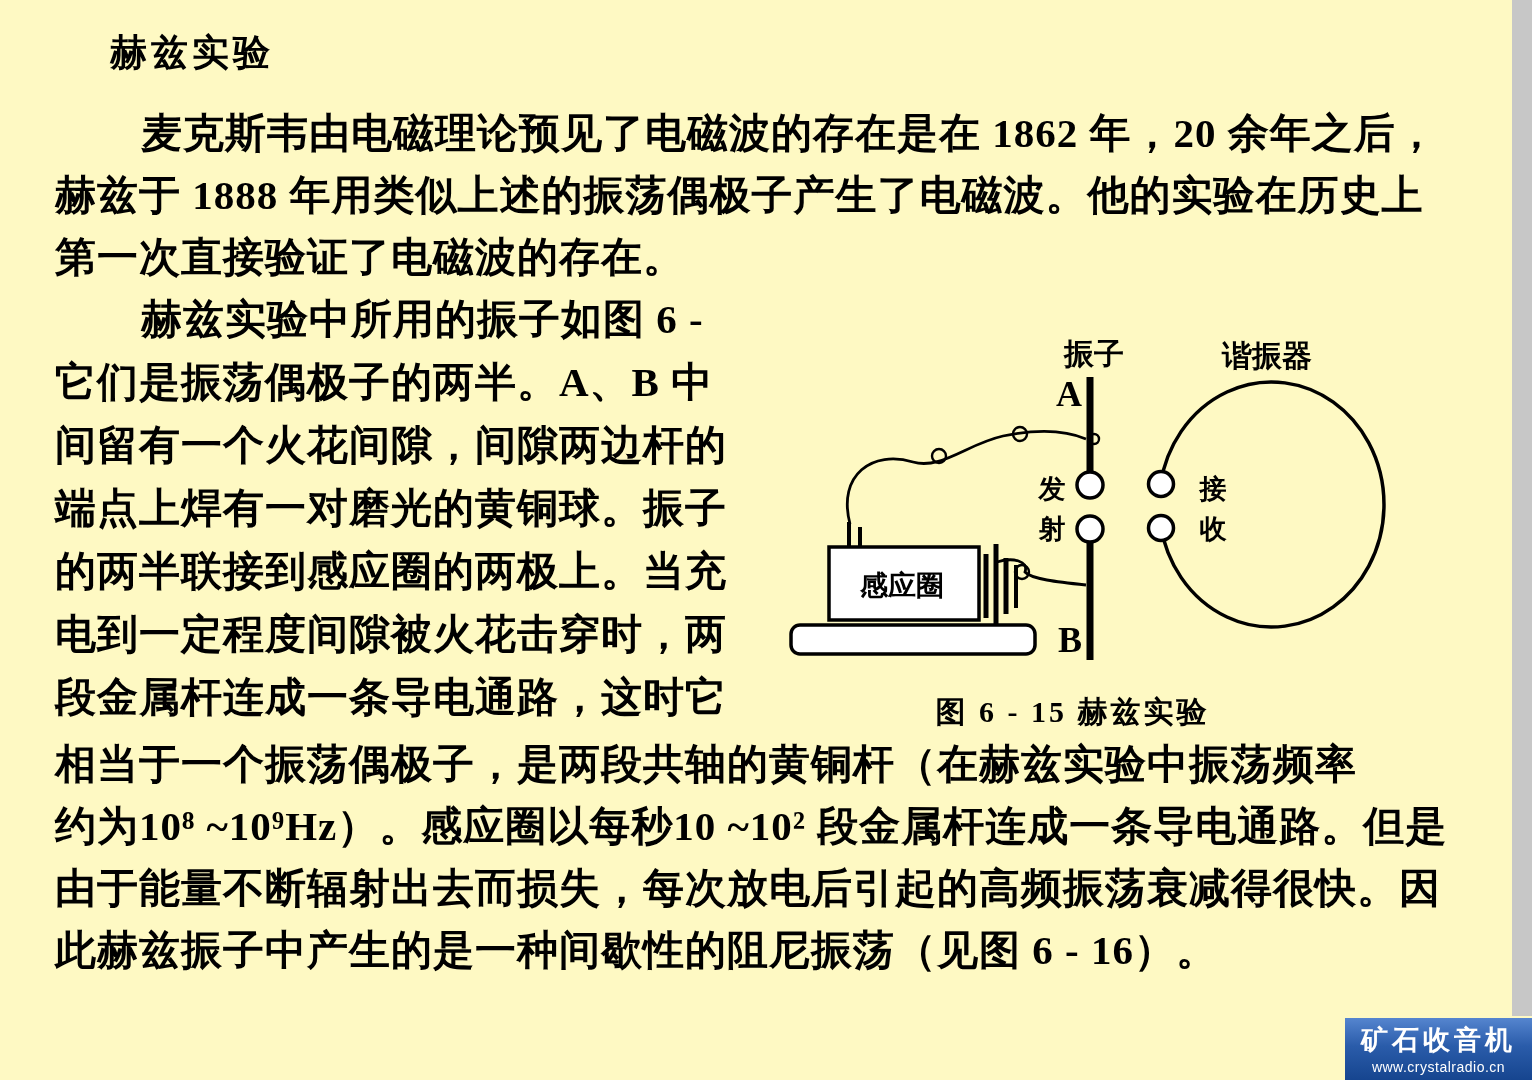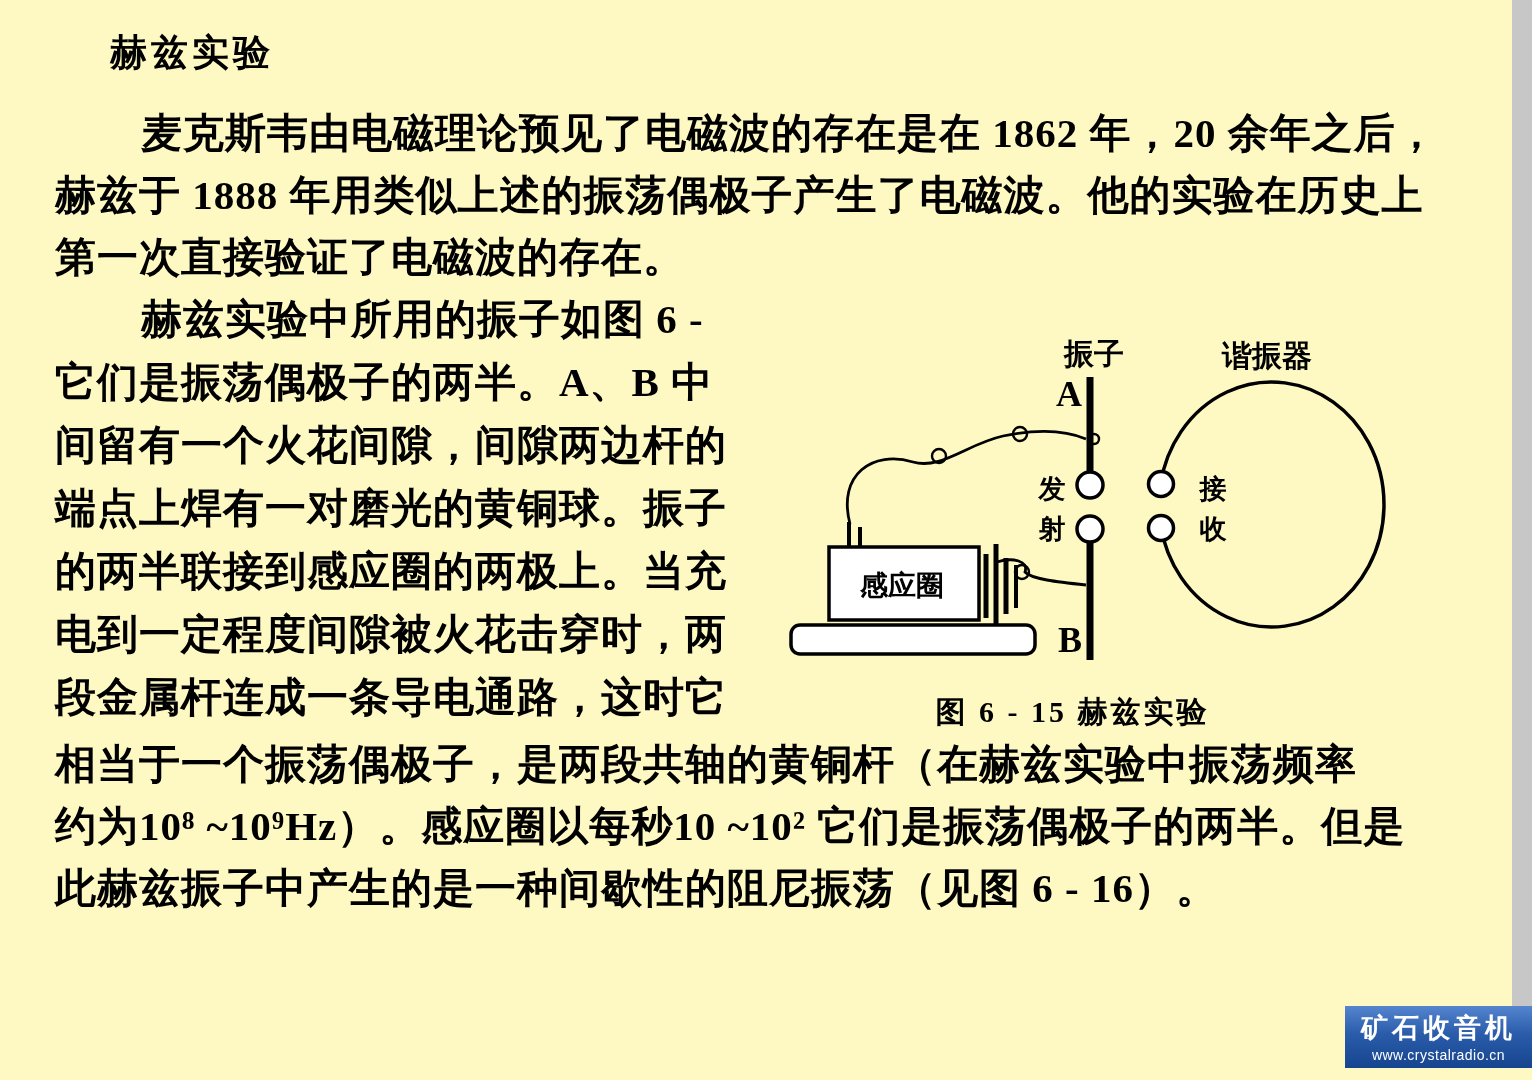--- a/index.html
+++ b/index.html
@@ -15,21 +15,21 @@
   .tline{font-size:41px;font-weight:bold;line-height:62px;letter-spacing:1px;
          white-space:nowrap;margin-left:25px;}
   .indent{padding-left:86px;}
   .mid{display:flex;}
   .leftcol{flex:0 0 745px;width:745px;}
   .leftcol .tline{line-height:63px;}
   .figcol{flex:1;padding-top:34px;padding-left:14px;}
   svg text{font-family:"Liberation Serif","DejaVu Serif",serif;font-weight:bold;fill:#000;}
   .caption{font-size:30px;font-weight:bold;letter-spacing:3px;text-align:center;
            padding-right:150px;margin-top:16px;}
-  .watermark{position:absolute;right:0;bottom:12px;width:187px;height:62px;z-index:5;
+  .watermark{position:absolute;right:0;bottom:0;width:187px;height:62px;z-index:5;
      background:linear-gradient(180deg,#5585cf 0%,#2a5caa 45%,#16458f 100%);
      color:#fff;text-align:center;}
   .wm-title{font-size:27px;font-weight:bold;letter-spacing:4px;line-height:37px;margin-top:4px;}
   .wm-url{font-size:14px;line-height:16px;letter-spacing:0.5px;
           font-family:"Liberation Sans","DejaVu Sans",sans-serif;}
 </style>
 </head>
 <body>
 
 <div class="page">
@@ -92,21 +92,22 @@
         <path d="M 208 240 C 224 235, 240 239, 236 250 C 242 257, 268 260, 297 263" fill="none" stroke="#000" stroke-width="2.8"></path>
         <circle cx="233" cy="250" r="7" fill="none" stroke="#000" stroke-width="2.4"></circle>
       </svg>
 
       <div class="caption">图 6 - 15  赫兹实验</div>
     </div>
   </div>
 
   <div class="para">
     <div class="tline">相当于一个振荡偶极子，是两段共轴的黄铜杆（在赫兹实验中振荡频率</div>
-    <div class="tline">约为10⁸ ~10⁹Hz）。感应圈以每秒10 ~10² 它们是振荡偶极子的两半。但是</div>
+    <div class="tline">约为10⁸ ~10⁹Hz）。感应圈以每秒10 ~10² 段金属杆连成一条导电通路。但是</div>
+    <div class="tline">由于能量不断辐射出去而损失，每次放电后引起的高频振荡衰减得很快。因</div>
     <div class="tline">此赫兹振子中产生的是一种间歇性的阻尼振荡（见图 6 - 16）。</div>
   </div>
 
   <div class="watermark">
     <div class="wm-title">矿石收音机</div>
     <div class="wm-url">www.crystalradio.cn</div>
   </div>
 </div>
 
 </body></html>

